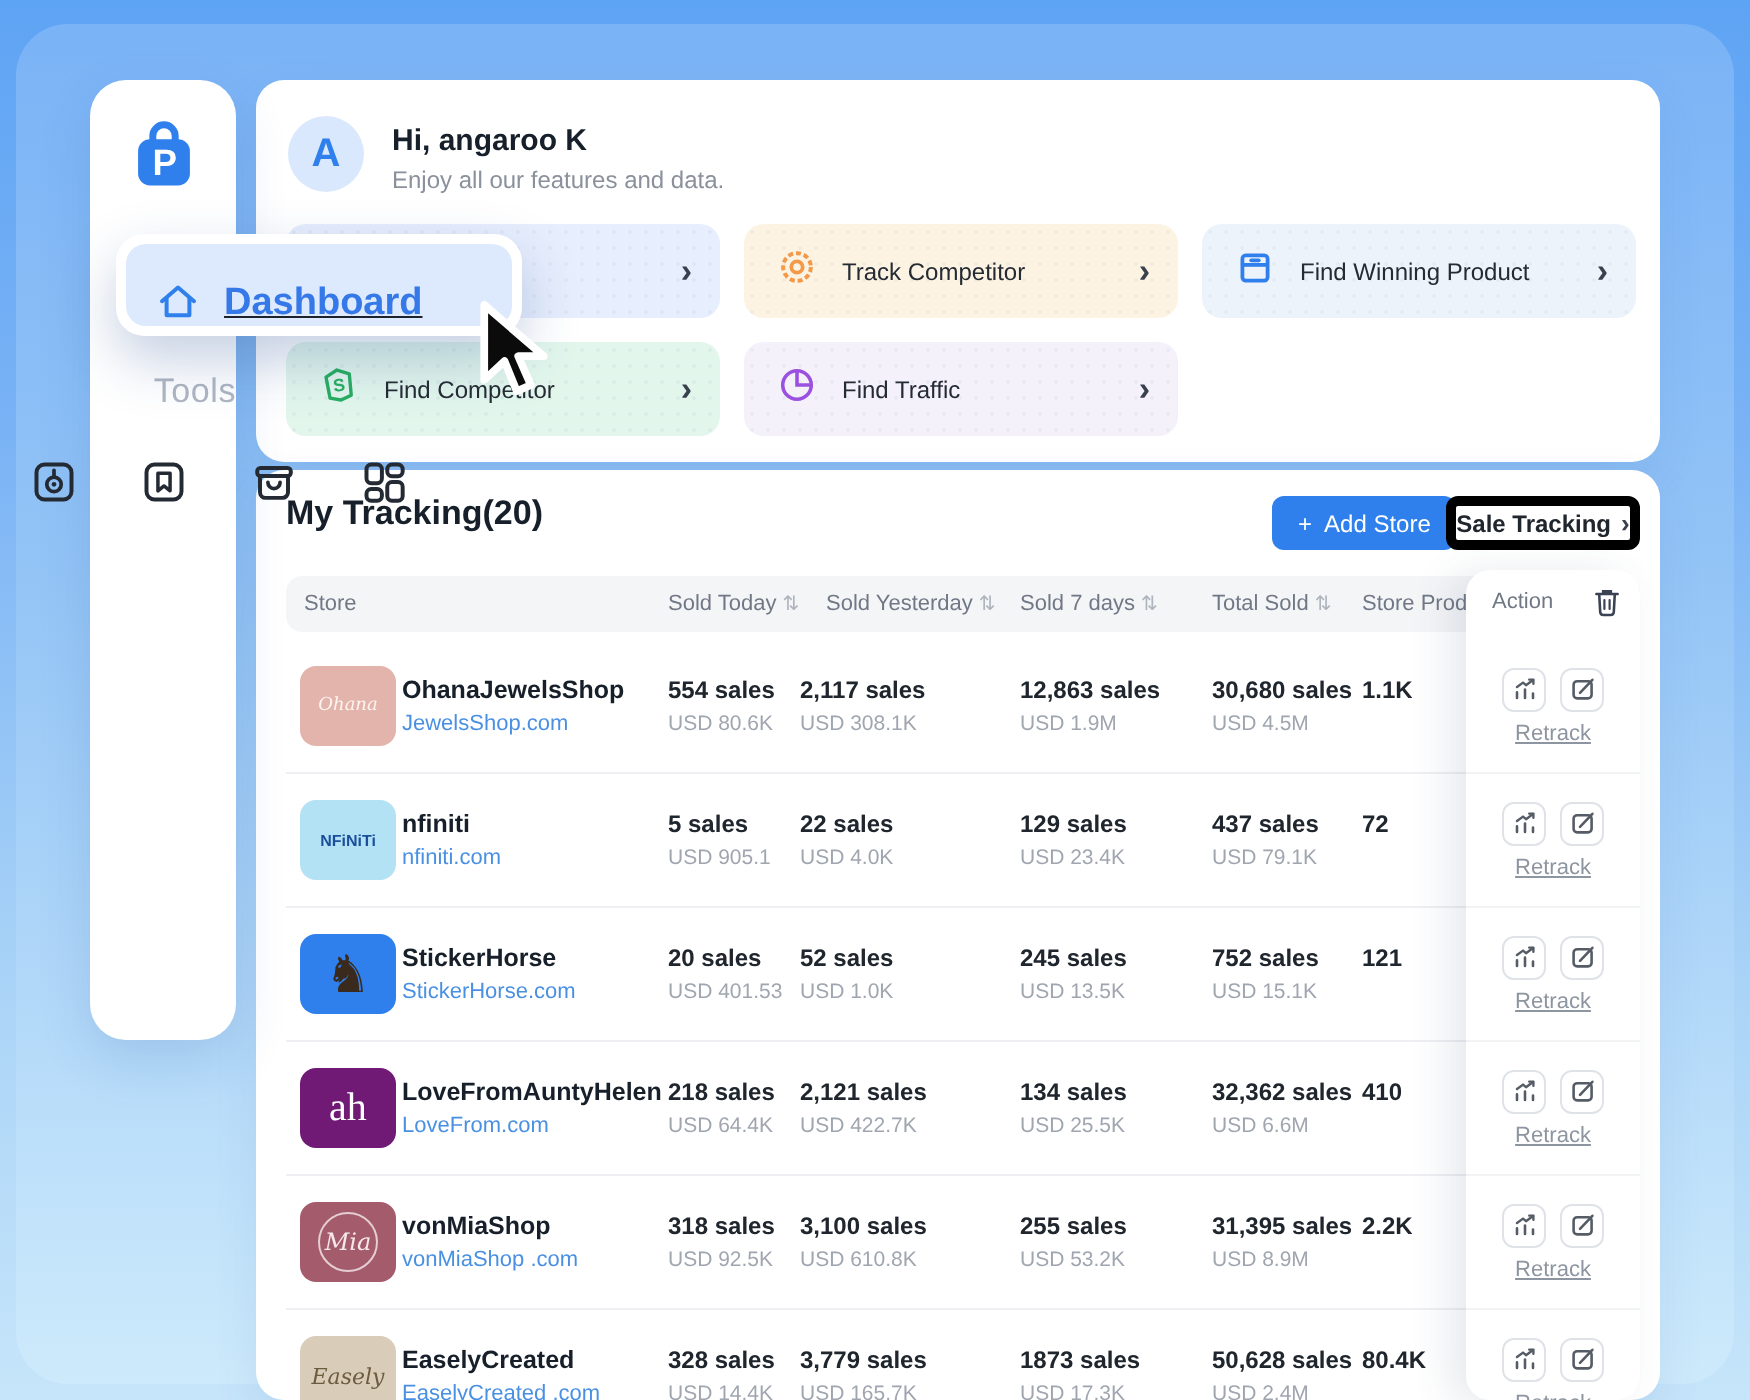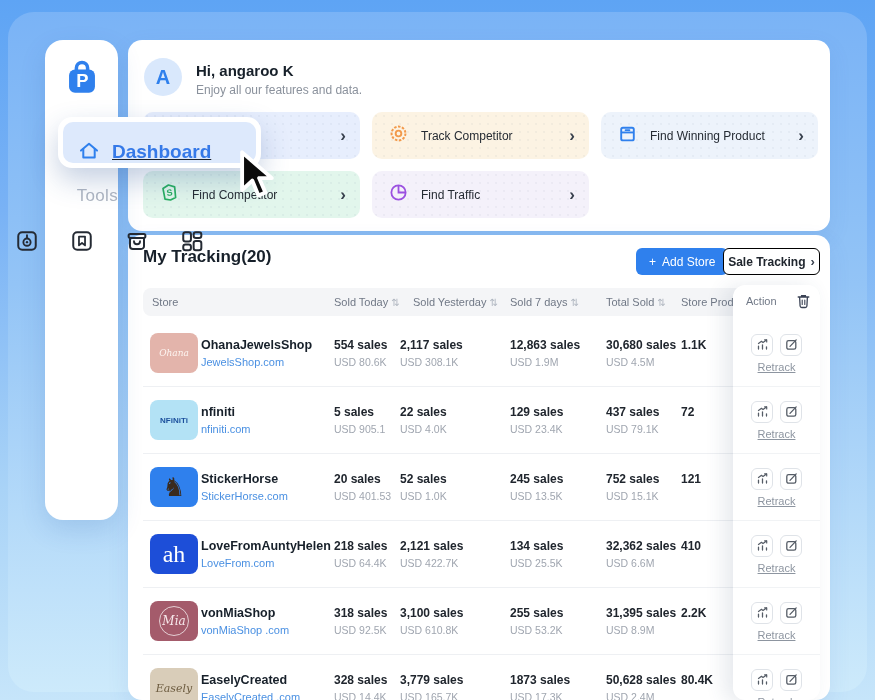--- a/index.html
+++ b/index.html
@@ -48,21 +48,21 @@
   .chev { font-size:17px; color:#39414E; line-height:1; font-weight:bold; }
 
   
   .tracking-card { position:absolute; left:128px; top:235px; width:702px; height:465px; background:#fff;
     border-radius:14px; box-shadow:0 8px 22px rgba(60,100,180,.10); z-index:3; overflow:hidden; }
   .trk-title { position:absolute; left:15px; top:12px; font-size:17px; font-weight:bold; color:#17202A; }
   .btn-add { position:absolute; left:508px; top:13px; height:27px; padding:0 13px; border:none;
     background:#2F80ED; color:#fff; font-size:12px; border-radius:6px; cursor:pointer;
     display:flex; align-items:center; gap:6px; font-family:inherit; }
   .btn-sale { position:absolute; left:595px; top:13px; height:27px; width:97px; background:#fff;
-    border:1px solid #000000; border-radius:6px; font-size:12px; font-weight:600; color:#20262E;
+    border:5px solid #000000; border-radius:6px; font-size:12px; font-weight:600; color:#20262E;
     cursor:pointer; display:flex; align-items:center; justify-content:center; gap:5px; font-family:inherit; }
   .btn-sale .chev { font-size:13px; }
 
   .thead { position:absolute; left:15px; top:53px; width:677px; height:28px; background:#F4F5F7;
     border-radius:8px; }
   .th { position:absolute; top:8px; font-size:11px; color:#707886; white-space:nowrap; }
   .sort { color:#AEB5BF; font-size:10px; margin-left:3px; }
 
   .rows { position:absolute; left:15px; top:85px; width:677px; }
   .trow { position:relative; height:67px; border-bottom:1px solid #EEF0F3; }
@@ -222,21 +222,21 @@
       <span class="val c2">52 sales</span>
       <span class="sub c2">USD 1.0K</span>
       <span class="val c3">245 sales</span>
       <span class="sub c3">USD 13.5K</span>
       <span class="val c4">752 sales</span>
       <span class="sub c4">USD 15.1K</span>
       <span class="val c5">121</span>
     </div>
 
     <div class="trow">
-      <div class="logo-box lt-serif" style="font-size: 24px; background-color: #1d4ed8;">
+      <div class="logo-box lt-serif" style="font-size: 20px; background-color: #701a75;">
         <span style="color: rgb(255, 255, 255);">ah</span>
       </div>
       <div class="store-name">LoveFromAuntyHelen</div>
       <a class="store-link">LoveFrom.com</a>
       <span class="val c1">218 sales</span>
       <span class="sub c1">USD 64.4K</span>
       <span class="val c2">2,121 sales</span>
       <span class="sub c2">USD 422.7K</span>
       <span class="val c3">134 sales</span>
       <span class="sub c3">USD 25.5K</span>

